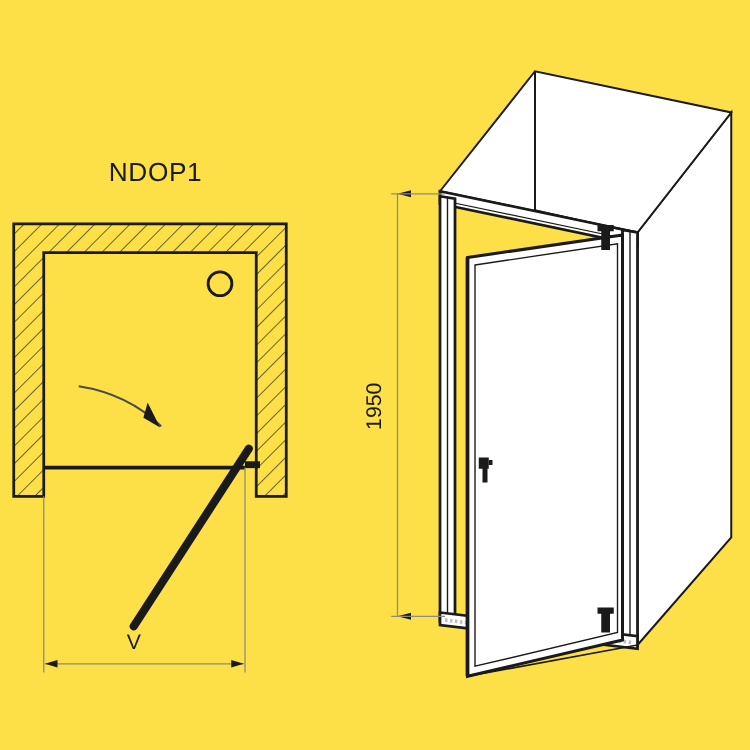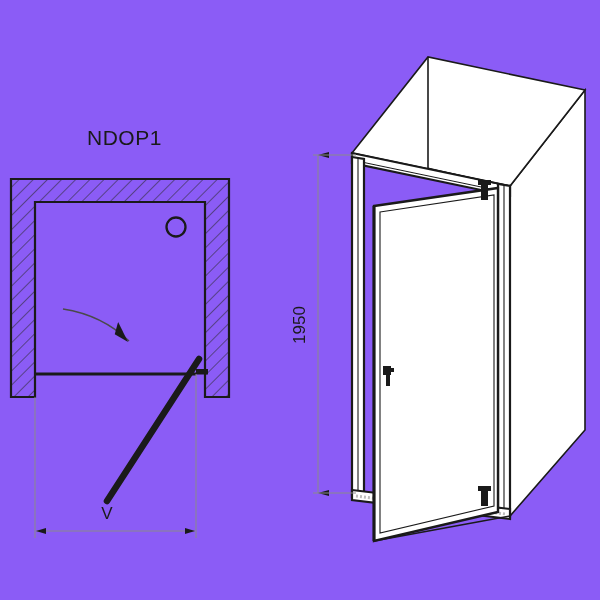--- a/index.html
+++ b/index.html
@@ -10,21 +10,21 @@
   body {
     width: 600px;
     height: 600px;
     overflow: hidden;
     font-family: "Liberation Sans", sans-serif;
   }
   #canvas {
     position: relative;
     width: 600px;
     height: 600px;
-    background: #8b5cf6;
+    background: #fde047;
   }
   svg.drawing {
     position: absolute;
     left: 0;
     top: 0;
     width: 600px;
     height: 600px;
   }
   .title-text {
     font-family: "Liberation Sans", sans-serif;

